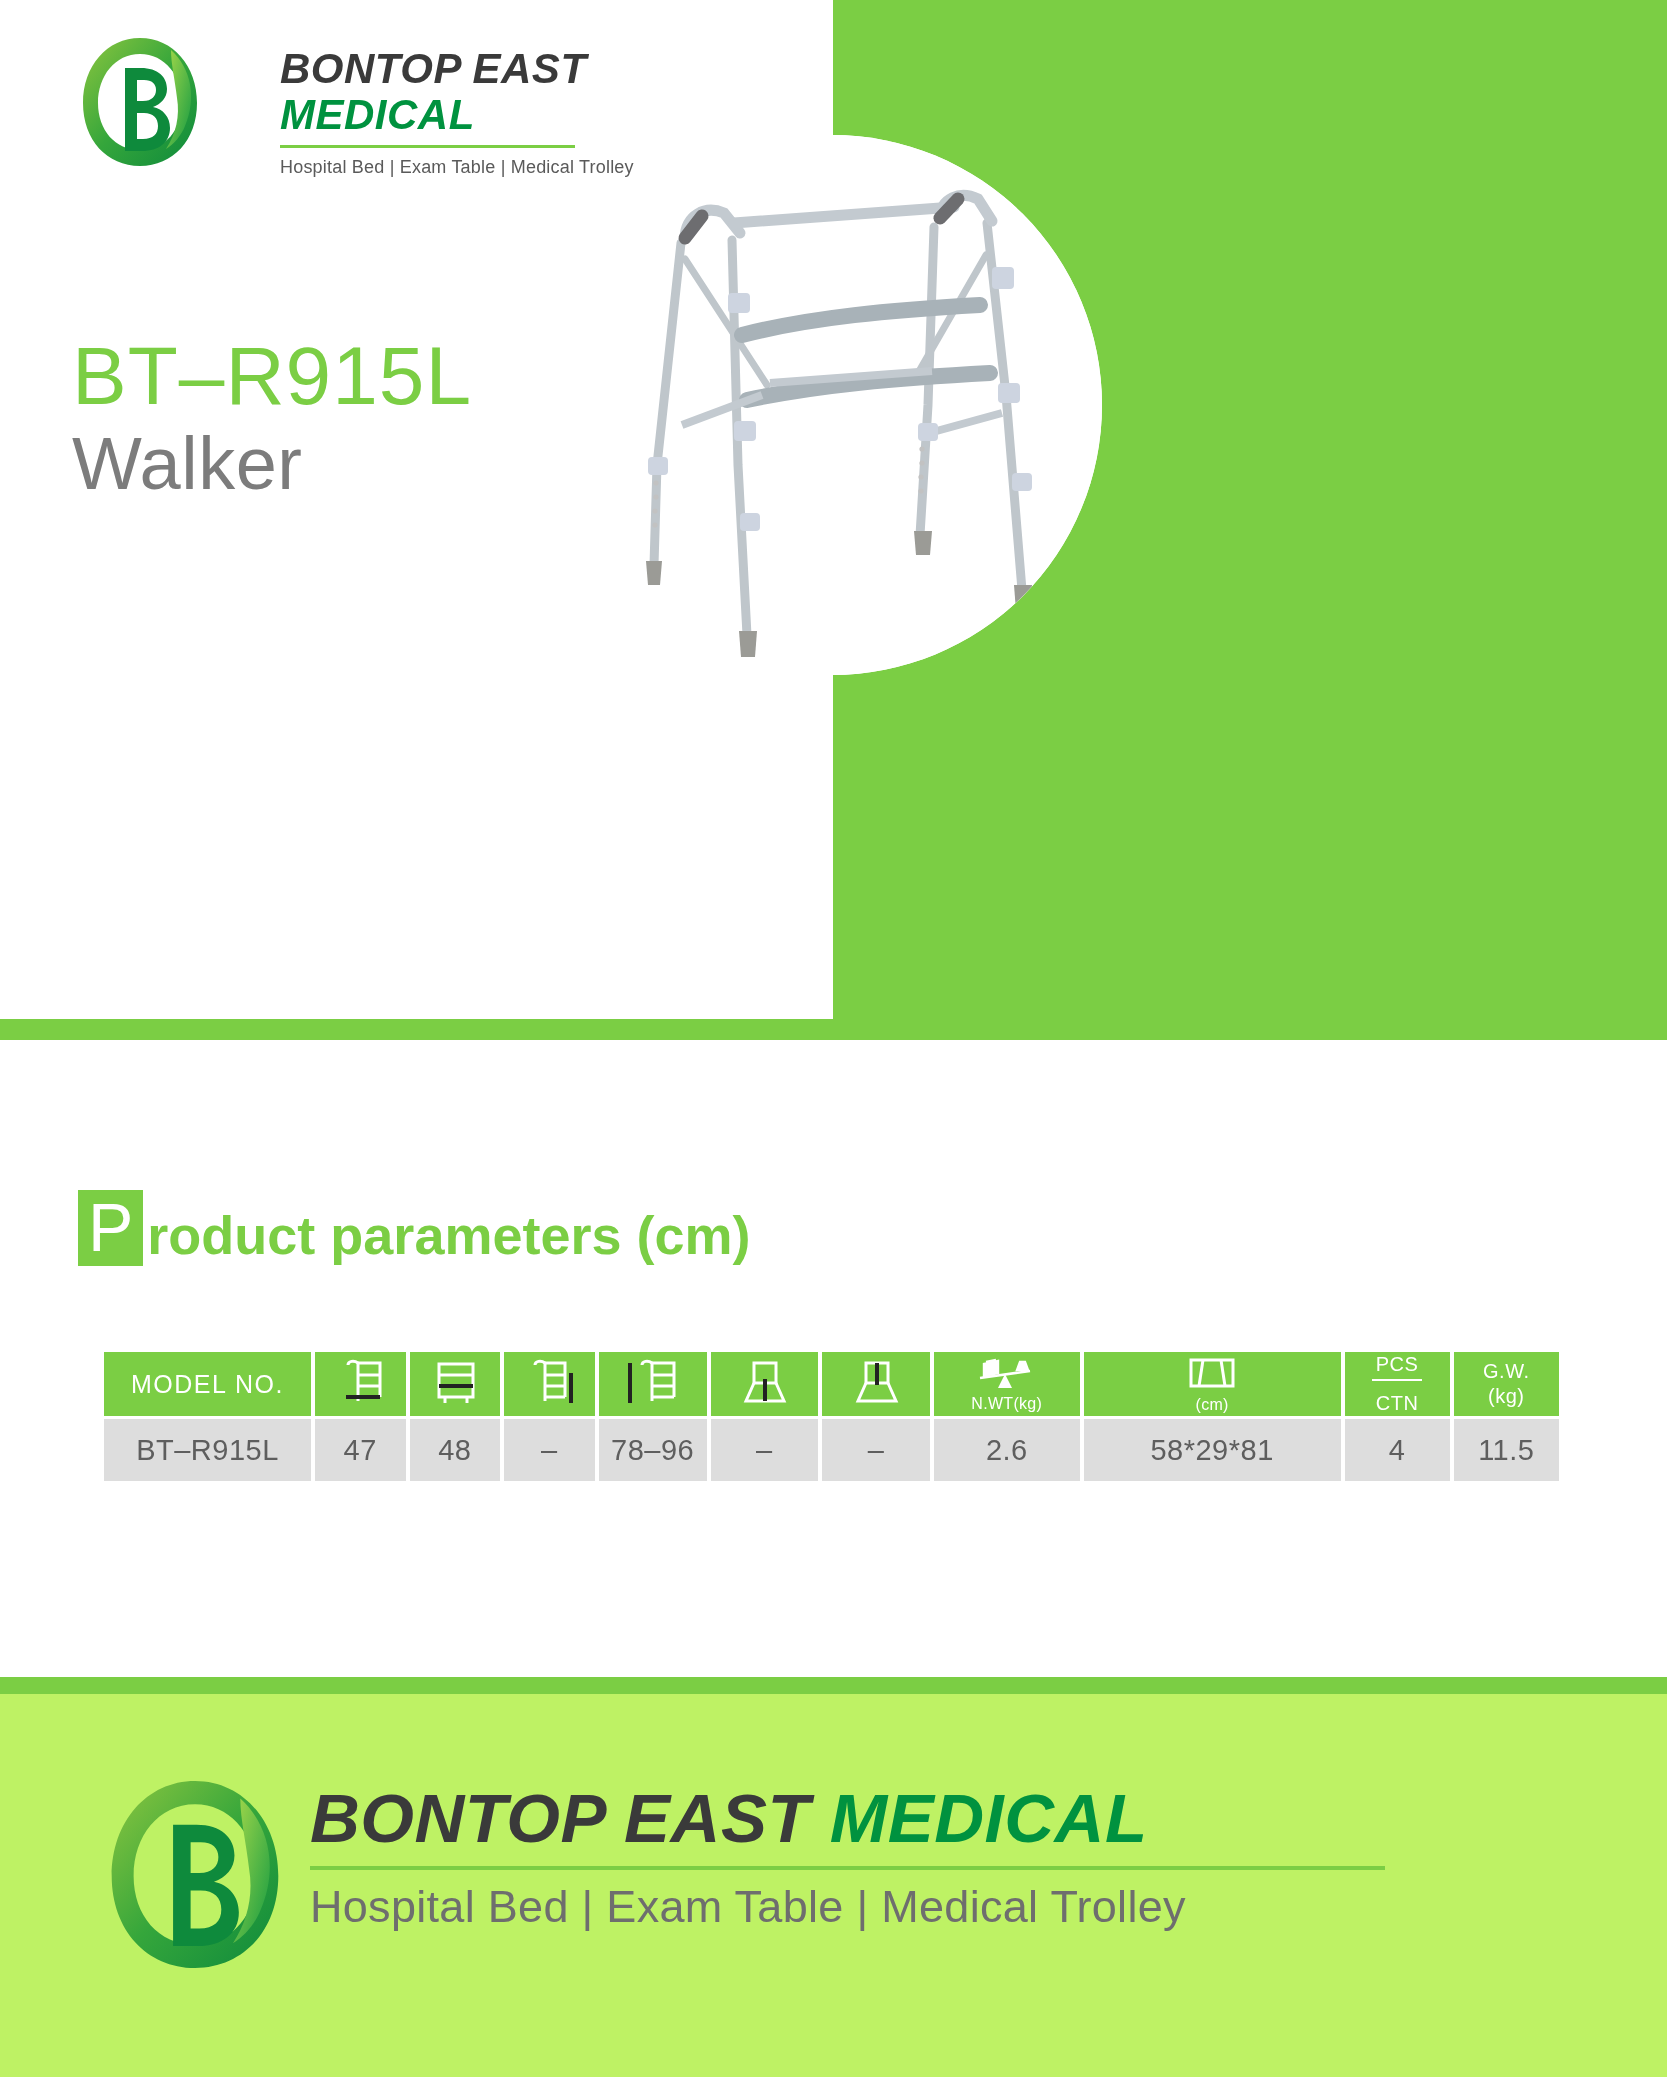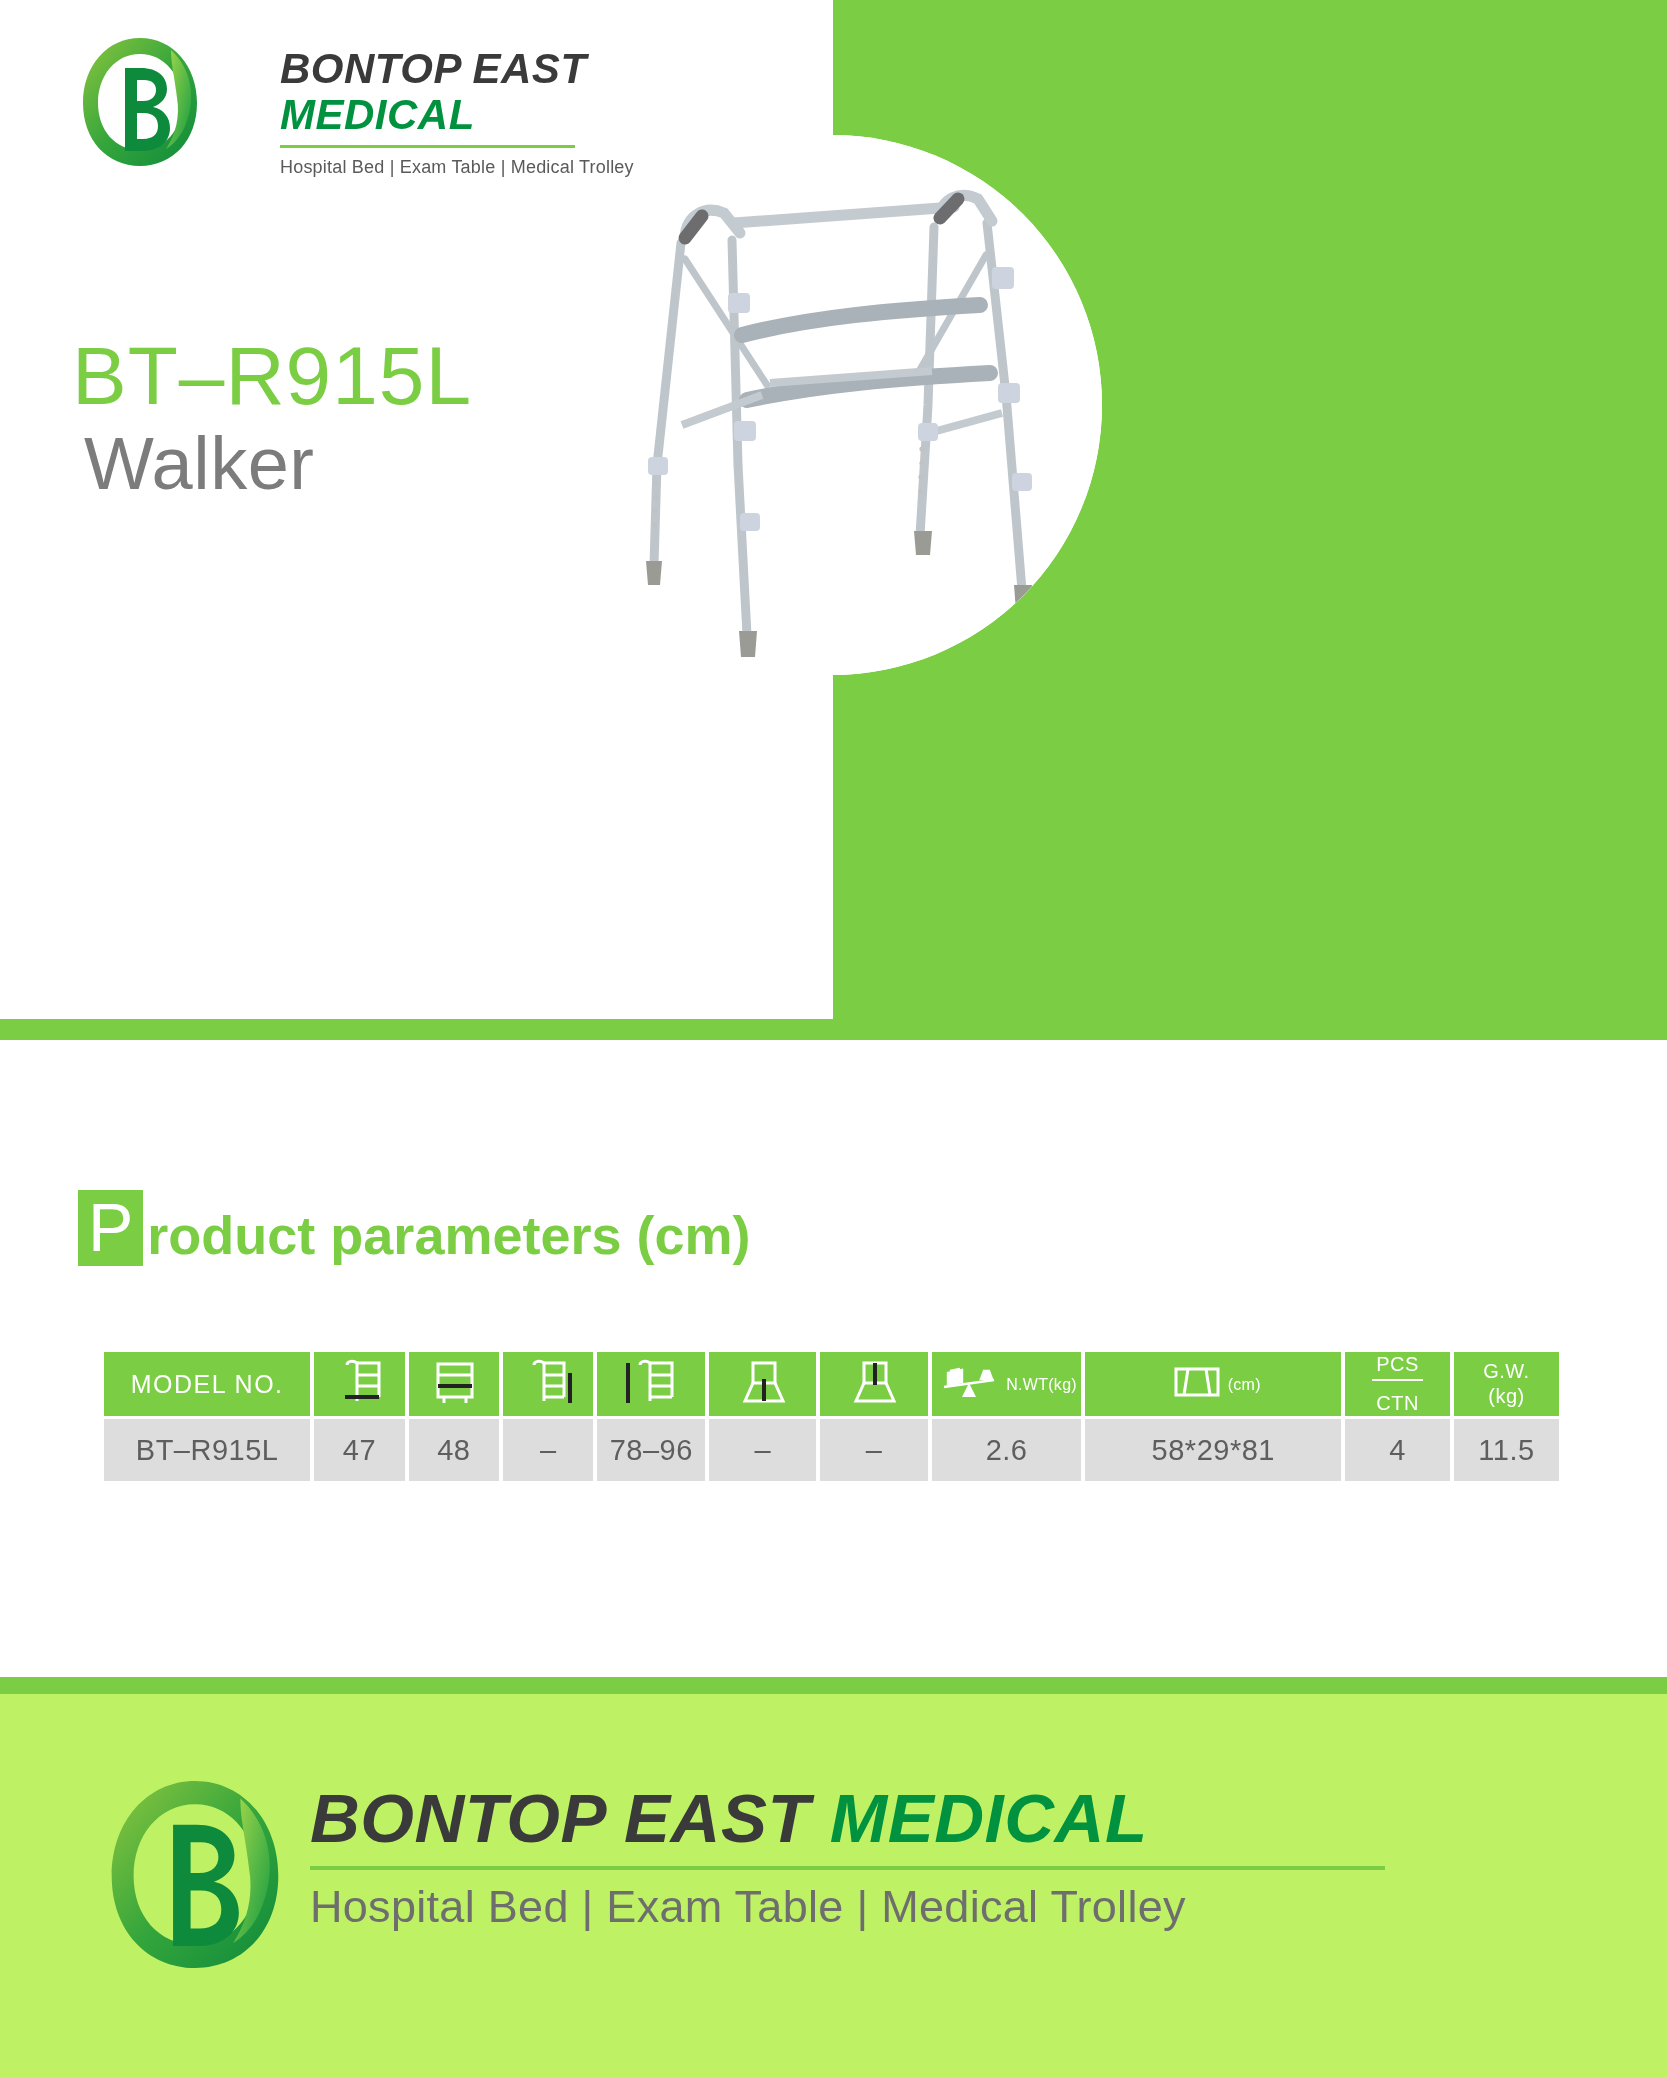--- a/index.html
+++ b/index.html
@@ -37,21 +37,21 @@
   }
 
   
   .prod-title{position:absolute;left:72px;top:333px;}
   .pt-model{
     font-size:82px;color:#7BCE44;line-height:86px;font-weight:normal;
     letter-spacing:1px;white-space:nowrap;
   }
   .pt-name{
     font-size:74px;color:#7C7C7C;line-height:82px;font-weight:normal;
-    letter-spacing:0.5px;white-space:nowrap;margin-top:4px;margin-left:12px;
+    letter-spacing:0.5px;white-space:nowrap;margin-top:4px;
   }
 
   
   .photo-circle{
     position:absolute;left:562px;top:135px;width:540px;height:540px;
     border-radius:50%;background:#ffffff;overflow:hidden;
   }
   .photo-circle svg{display:block;}
 
   
@@ -77,21 +77,21 @@
     background:#DDDDDD;color:#5E5E5E;font-weight:normal;
     height:62px;vertical-align:middle;padding:0;text-align:center;
     font-size:29px;letter-spacing:0.5px;
   }
   .th-model{font-size:25px;letter-spacing:1.5px;}
   .td-model{font-size:29px;letter-spacing:0.8px;}
   .th-txt{font-size:20px;line-height:25px;letter-spacing:0.5px;}
   .th-frac{display:inline-block;}
   .th-frac .num{border-bottom:2px solid #ffffff;padding:0 4px 2px 4px;}
   .th-frac .den{padding-top:10px;}
-  .icon-cell{display:flex;flex-direction:row;align-items:center;justify-content:center;}
+  .icon-cell{display:flex;flex-direction:column;align-items:center;justify-content:center;}
   .icon-cap{font-size:16px;color:#ffffff;margin-top:1px;letter-spacing:0.3px;}
 
   
   .sep-bar{position:absolute;left:0;top:1677px;width:1667px;height:17px;background:#7BCE44;}
 
   
   .footer{position:absolute;left:0;top:1694px;width:1667px;height:383px;background:#bef264;}
   .f-logo-mark{position:absolute;left:100px;top:78px;width:190px;height:205px;}
   .f-text{position:absolute;left:310px;top:88px;}
   .f-line1{font-size:69px;font-weight:bold;font-style:italic;line-height:74px;white-space:nowrap;letter-spacing:0.5px;}

